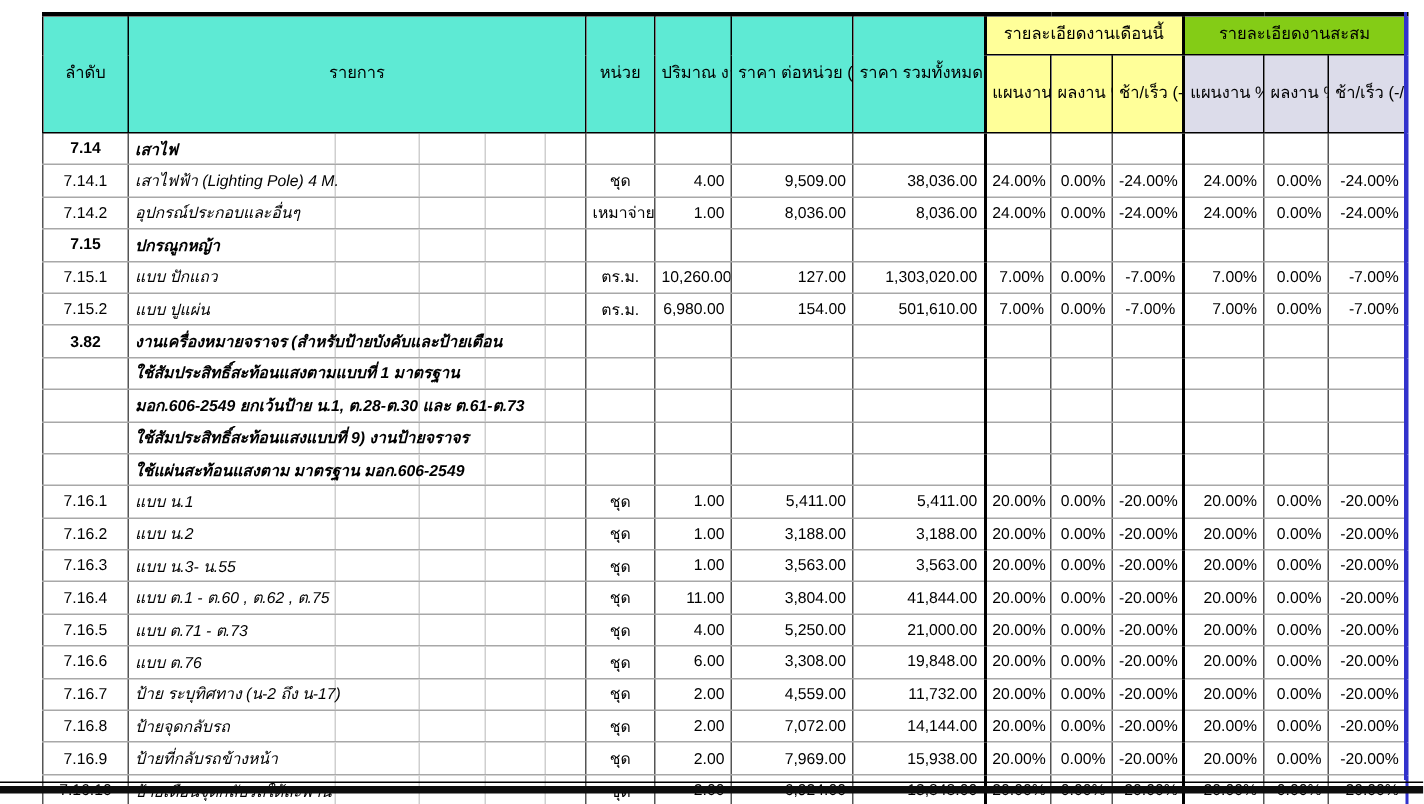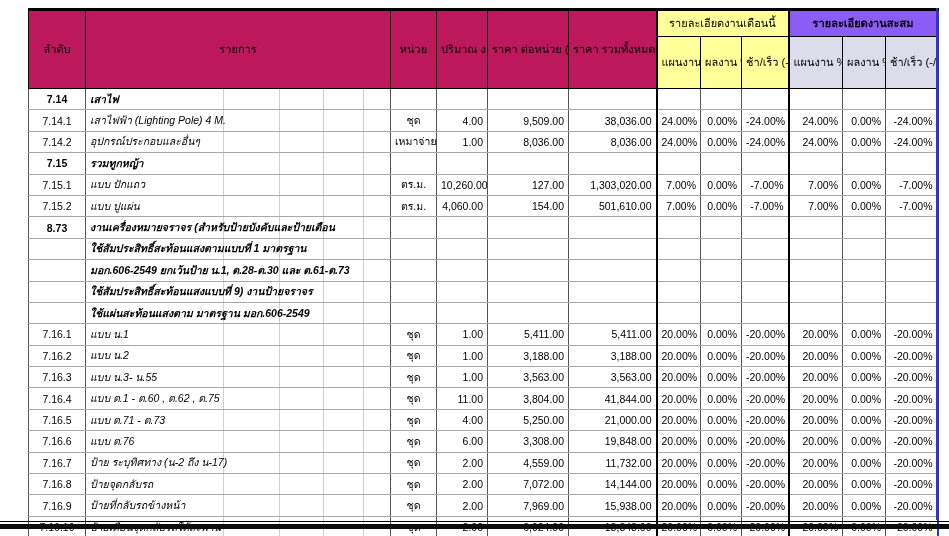--- a/index.html
+++ b/index.html
@@ -13,21 +13,21 @@
     border-collapse:collapse; table-layout:fixed; width:909px;
     font-size:10.5px; color:#000;
   }
   table.boq th, table.boq td {
     padding:0 4px; overflow:hidden; white-space:nowrap;
     vertical-align:middle; font-weight:normal;
   }
   
   thead th {
     border:1px solid #000; text-align:center; font-weight:bold;
-    font-size:11px; background:#be185d; line-height:1.5;
+    font-size:11px; background:#5eead4; line-height:1.5;
   }
   thead tr.group-row th { height:25px; }
   thead tr.sub-row th   { height:51px; }
   .pre { white-space:pre-line; }
   
   tbody td {
     height:20.4px;
     border-top:1px solid #a8a8a8; border-bottom:1px solid #a8a8a8;
     border-left:1px solid #555;   border-right:1px solid #555;
     background:#fff;
@@ -84,21 +84,21 @@
           <th rowspan="2" class="pre">ปริมาณ
 งาน
 ทั้งหมด</th>
           <th rowspan="2" class="pre">ราคา
 ต่อหน่วย
 (บาท)</th>
           <th rowspan="2" class="pre">ราคา
 รวมทั้งหมด
 (บาท)</th>
           <th colspan="3" class="bg-month b-strong" style="background: rgb(255, 255, 153);">รายละเอียดงานเดือนนี้</th>
-          <th colspan="3" class="bg-cum b-strong col-last" style="background: #8b5cf6; font-weight: bold;">รายละเอียดงานสะสม</th>
+          <th colspan="3" class="bg-cum b-strong col-last" style="background: #84cc16;">รายละเอียดงานสะสม</th>
         </tr>
         <tr class="sub-row">
           <th class="pre bg-month b-strong" style="background: rgb(255, 255, 153);">แผนงาน
 %</th>
           <th class="pre bg-month" style="background: rgb(255, 255, 153);">ผลงาน
 %</th>
           <th class="pre bg-month" style="background: rgb(255, 255, 153);">ช้า/เร็ว
 (-/+)%</th>
           <th class="pre bg-cum b-strong" style="background: rgb(220, 220, 234);">แผนงาน
 %</th>
@@ -146,21 +146,21 @@
             <td class="c-num">8,036.00</td>
             <td class="c-num b-strong">24.00%</td>
             <td class="c-num">0.00%</td>
             <td class="c-num">-24.00%</td>
             <td class="c-num b-strong">24.00%</td>
             <td class="c-num">0.00%</td>
             <td class="c-num col-last" style="border-right: 2px solid rgb(50, 50, 204);">-24.00%</td>
           </tr>
           <tr class="bold-row">
             <td class="c-center">7.15</td>
-            <td class="c-desc">รวมทูกหญ้า</td>
+            <td class="c-desc">ปกรณูกหญ้า</td>
             <td class="c-center"></td>
             <td class="c-num"></td>
             <td class="c-num"></td>
             <td class="c-num"></td>
             <td class="c-num b-strong"></td>
             <td class="c-num"></td>
             <td class="c-num"></td>
             <td class="c-num b-strong"></td>
             <td class="c-num"></td>
             <td class="c-num col-last" style="border-right: 2px solid rgb(50, 50, 204);"></td>
@@ -176,32 +176,32 @@
             <td class="c-num">0.00%</td>
             <td class="c-num">-7.00%</td>
             <td class="c-num b-strong">7.00%</td>
             <td class="c-num">0.00%</td>
             <td class="c-num col-last" style="border-right: 2px solid rgb(50, 50, 204);">-7.00%</td>
           </tr>
           <tr>
             <td class="c-center">7.15.2</td>
             <td class="c-desc">แบบ ปูแผ่น</td>
             <td class="c-center">ตร.ม.</td>
-            <td class="c-num">4,060.00</td>
+            <td class="c-num">6,980.00</td>
             <td class="c-num">154.00</td>
             <td class="c-num">501,610.00</td>
             <td class="c-num b-strong">7.00%</td>
             <td class="c-num">0.00%</td>
             <td class="c-num">-7.00%</td>
             <td class="c-num b-strong">7.00%</td>
             <td class="c-num">0.00%</td>
             <td class="c-num col-last" style="border-right: 2px solid rgb(50, 50, 204);">-7.00%</td>
           </tr>
           <tr class="bold-row">
-            <td class="c-center">8.73</td>
+            <td class="c-center">3.82</td>
             <td class="c-desc">งานเครื่องหมายจราจร (สำหรับป้ายบังคับและป้ายเตือน</td>
             <td class="c-center"></td>
             <td class="c-num"></td>
             <td class="c-num"></td>
             <td class="c-num"></td>
             <td class="c-num b-strong"></td>
             <td class="c-num"></td>
             <td class="c-num"></td>
             <td class="c-num b-strong"></td>
             <td class="c-num"></td>

